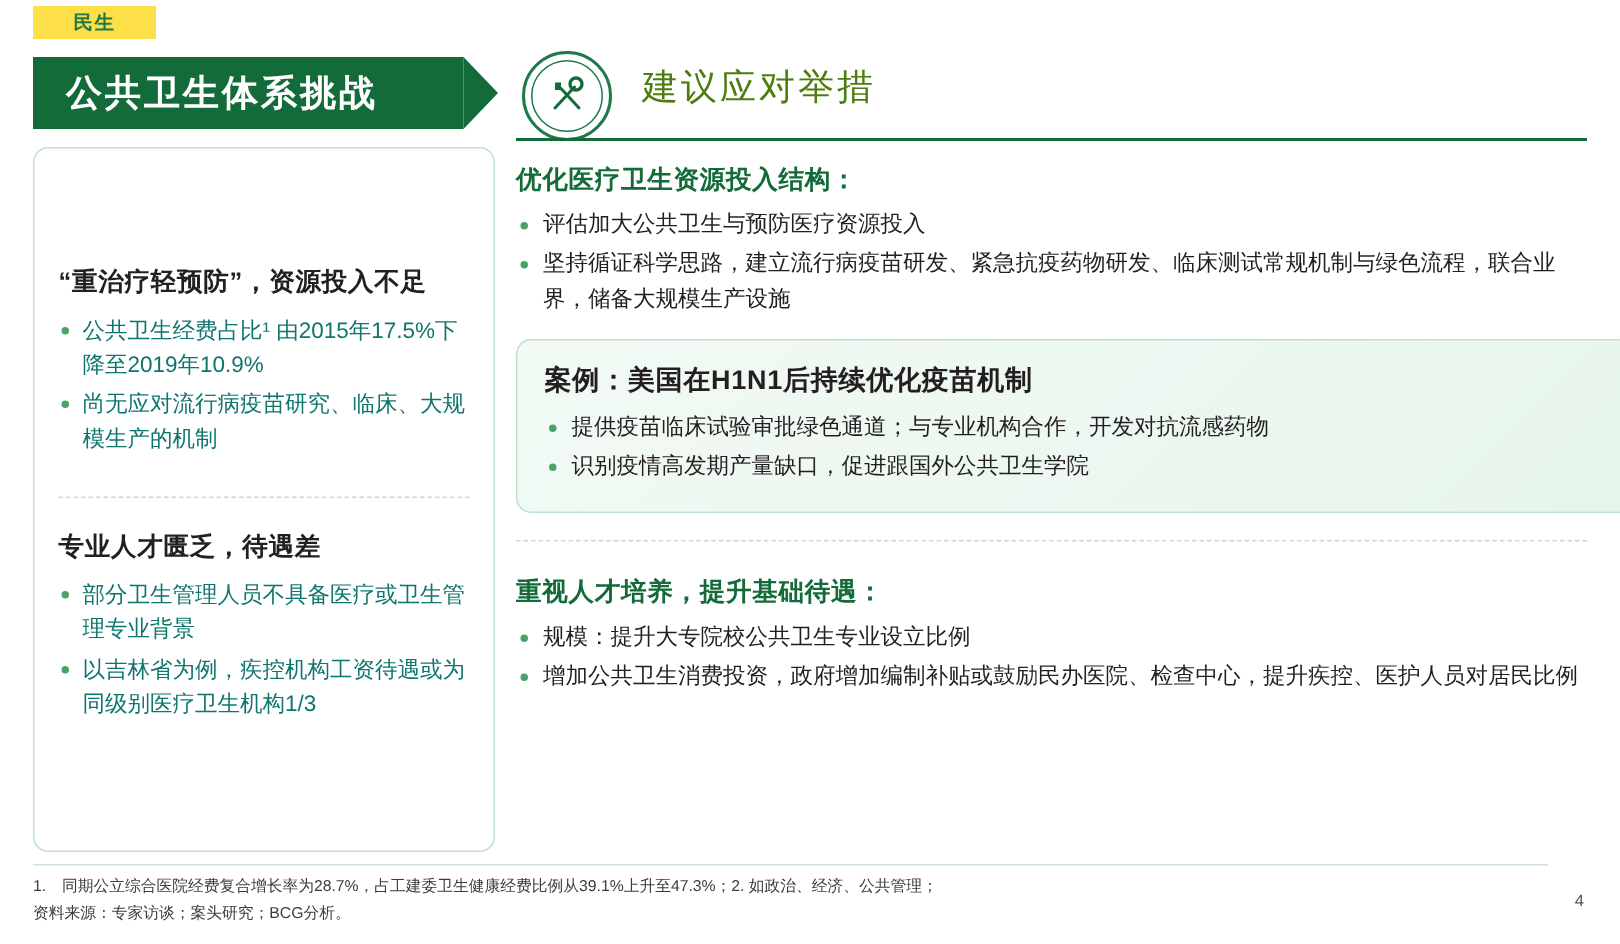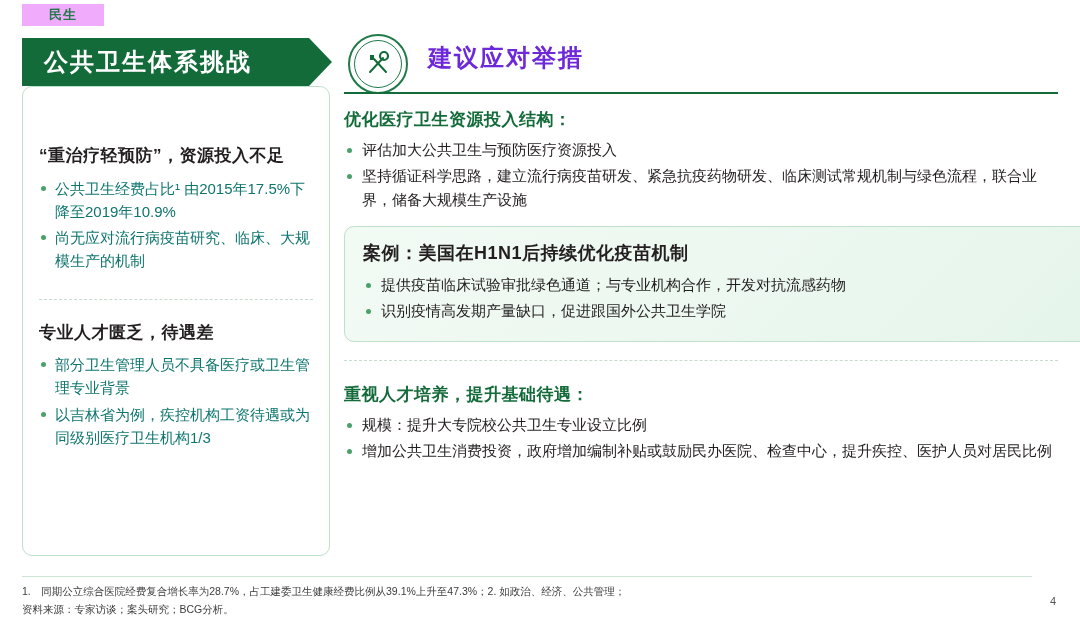--- a/index.html
+++ b/index.html
@@ -20,21 +20,21 @@
     width: 1080px;
     height: 629px;
   }
   
   .top-tag {
     position: absolute;
     left: 22px;
     top: 4px;
     width: 82px;
     height: 22px;
-    background: #f0abfc;
+    background: #fde047;
     display: flex;
     align-items: center;
     justify-content: center;
   }
   .top-tag span {
     font-size: 13px;
     color: #1f7a48;
     font-weight: bold;
     letter-spacing: 1px;
   }
@@ -74,27 +74,28 @@
     top: 0;
     height: 48px;
     display: flex;
     align-items: center;
     color: #ffffff;
     font-size: 24px;
     font-weight: bold;
     letter-spacing: 2px;
   }
   .left-box {
+    margin-top: 12px;
     width: 308px;
     min-height: 470px;
     border: 1px solid #bfe0cb;
     border-radius: 10px;
     background: #ffffff;
     box-sizing: border-box;
-    padding: 6px 16px 10px 16px;
+    padding: 26px 16px 10px 16px;
     position: relative;
     height: 470px;
   }
   .left-sec-1 {
     padding-top: 50px;
   }
   .left-h {
     font-size: 17px;
     font-weight: bold;
     color: #231f20;
@@ -161,22 +162,22 @@
     border: 1px solid #1f7a48;
     display: flex;
     align-items: center;
     justify-content: center;
   }
   .right-title {
     position: absolute;
     left: 84px;
     top: 12px;
     font-size: 24px;
-    font-weight: bold;
-    color: #6d28d9;
+    font-weight: normal;
+    color: #4d7c0f;
     letter-spacing: 2px;
   }
   .head-rule {
     position: absolute;
     left: 0;
     top: 62px;
     width: 714px;
     height: 2px;
     background: #146b3a;
   }

